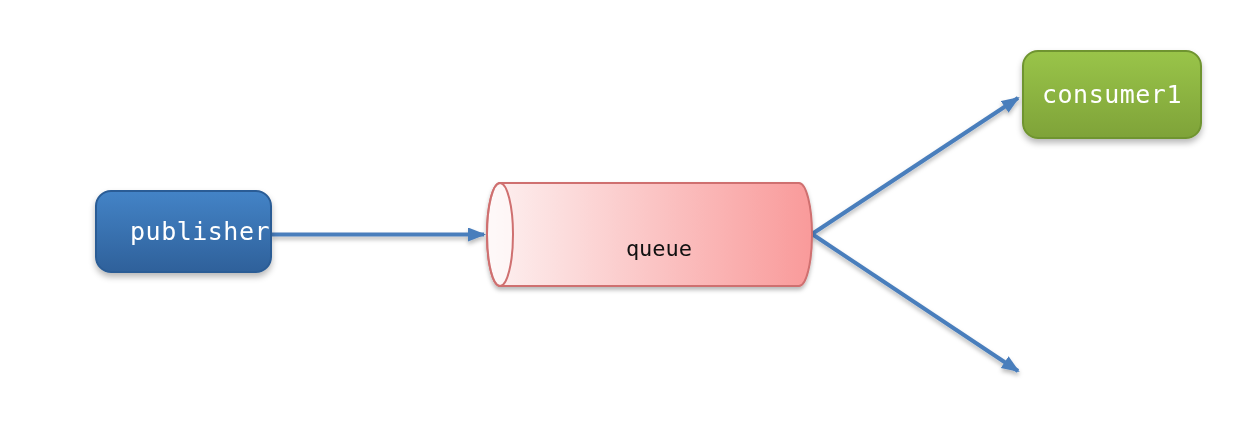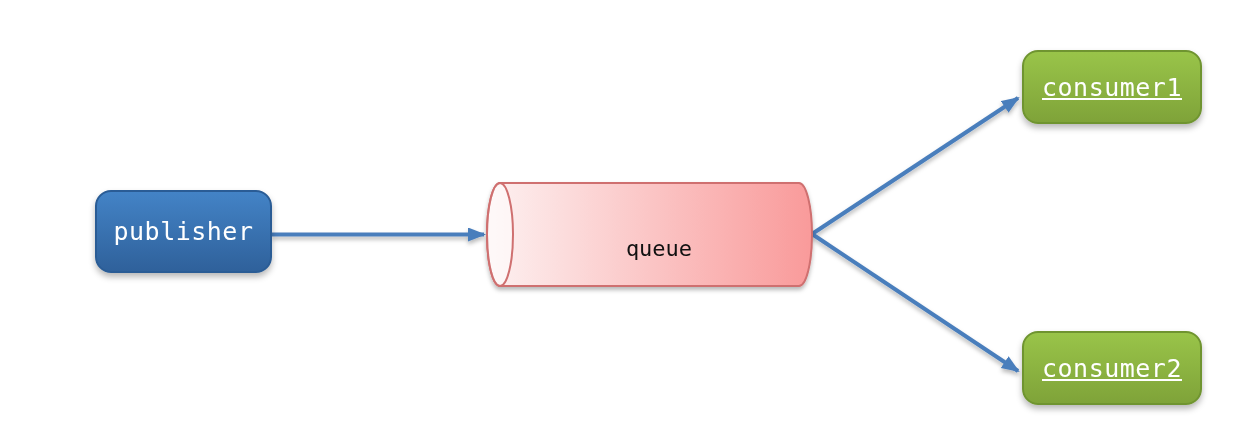--- a/index.html
+++ b/index.html
@@ -26,27 +26,27 @@
     font-size: 25px;
     letter-spacing: 0.5px;
     color: #ffffff;
     box-sizing: border-box;
   }
   .node-publisher {
     left: 95px; top: 190px;
     width: 177px; height: 83px;
     background: linear-gradient(#4383c6, #2f619b);
     border: 2px solid #2a5c95;
+    justify-content: flex-end;
   }
   .node-consumer {
     left: 1022px;
-    width: 180px; height: 74px;
+    width: 180px; height: 89px;
     background: linear-gradient(#99c449, #7fa339);
     border: 2px solid #6f9430;
-    text-decoration: underline;
   }
   .node-consumer1 { top: 50px; }
   .node-consumer2 { top: 331px; }
   .queue-label {
     position: absolute;
     left: 506px; top: 197px;
     width: 306px; height: 103px;
     display: flex;
     align-items: center;
     justify-content: center;
@@ -91,17 +91,14 @@
   </div>
 
   <div class="queue-label">
     <span>queue</span>
   </div>
 
   <div class="node node-consumer node-consumer1">
     <span>consumer1</span>
   </div>
 
-  <div class="node node-consumer node-consumer2">
-    <span>consumer2</span>
-  </div>
 
 </div>
 
 </body></html>

